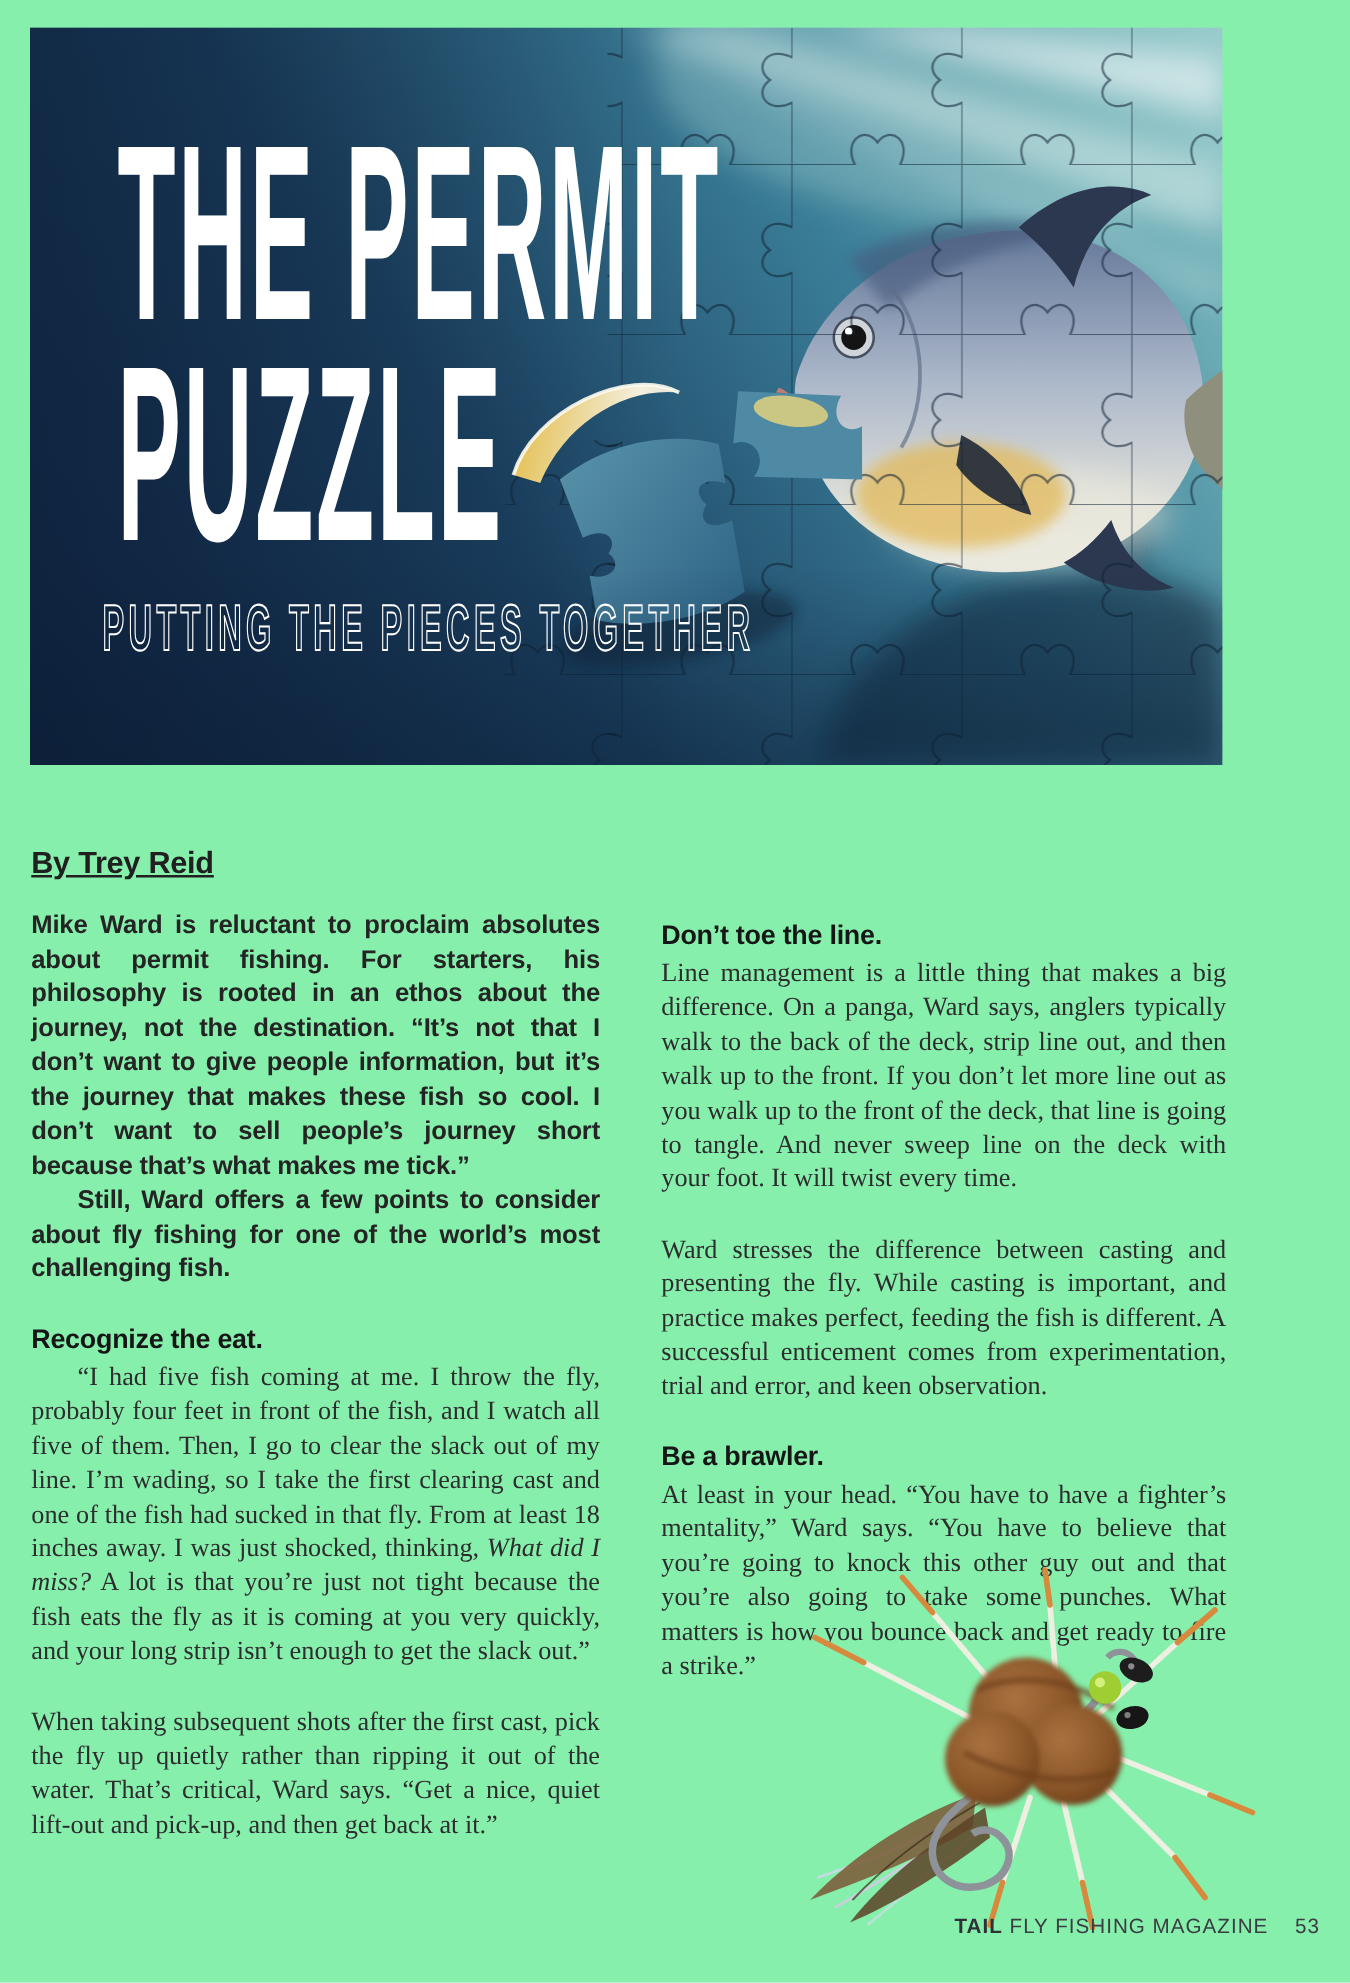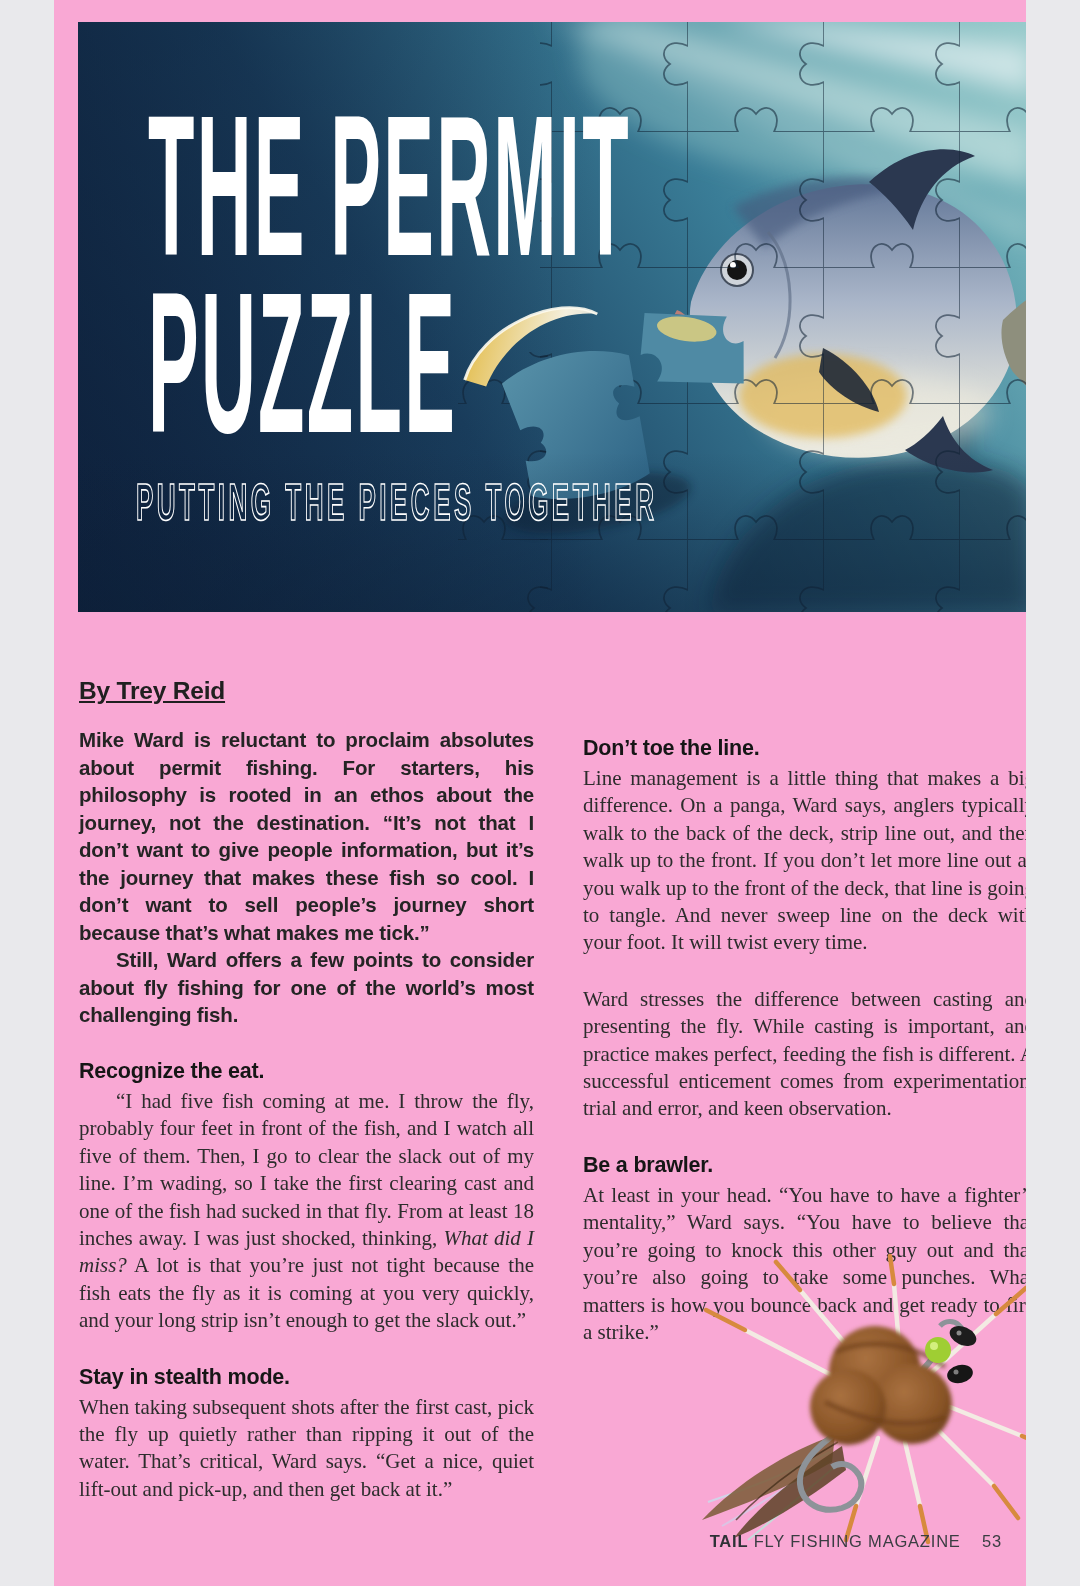--- a/index.html
+++ b/index.html
@@ -1,18 +1,18 @@
 <!DOCTYPE html>
 <html><head>
 <meta charset="utf-8">
 <style>
   html,body{margin:0;padding:0;background:#e9e9ec;}
   .page{
-    position:relative;width:972px;height:1586px;margin:0 auto;
-    background:#f9a8d4;overflow:hidden;
+    position:relative;width:1080px;height:1586px;margin:0 auto;
+    background:#86efac;overflow:hidden;
     font-family:"Liberation Sans",sans-serif;color:#222;
   }
   .hero{position:absolute;left:24px;top:22px;width:954px;height:590px;}
   .hero svg{display:block;}
   .col{position:absolute;}
   .col-left{left:25px;top:676px;width:455px;}
   .col-right{left:529px;top:735px;width:452px;}
   .byline{font:700 24.5px/1.2 "Liberation Sans",sans-serif;color:#202020;margin:0 0 21px 0;letter-spacing:-0.2px;text-decoration:underline;}
   .intro p{margin:0;font:700 20.5px/27.5px "Liberation Sans",sans-serif;color:#242424;
     text-align:justify;letter-spacing:-0.15px;}
@@ -144,21 +144,20 @@
       <p>Mike Ward is reluctant to proclaim absolutes about permit fishing. For starters, his philosophy is rooted in an ethos about the journey, not the destination. “It’s not that I don’t want to give people information, but it’s the journey that makes these fish so cool. I don’t want to sell people’s journey short because that’s what makes me tick.”</p>
       <p class="indent">Still, Ward offers a few points to consider about fly fishing for one of the world’s most challenging fish.</p>
     </div>
 
     <div class="section">
       <h3>Recognize the eat.</h3>
       <p class="indent"><span>“I had five fish coming at me. I throw the fly, probably four feet in front of the fish, and I watch all five of them. Then, I go to clear the slack out of my line. I’m wading, so I take the first clearing cast and one of the fish had sucked in that fly. From at least 18 inches away. I was just shocked, thinking, </span><span class="it">What did I miss?</span><span> A lot is that you’re just not tight because the fish eats the fly as it is coming at you very quickly, and your long strip isn’t enough to get the slack out.”</span></p>
     </div>
 
     <div class="section">
-      <h3>Stay in stealth mode.</h3>
       <p>When taking subsequent shots after the first cast, pick the fly up quietly rather than ripping it out of the water. That’s critical, Ward says. “Get a nice, quiet lift-out and pick-up, and then get back at it.”</p>
     </div>
   </div>
 
   <div class="col col-right">
     <div class="section">
       <h3>Don’t toe the line.</h3>
       <p>Line management is a little thing that makes a big difference. On a panga, Ward says, anglers typically walk to the back of the deck, strip line out, and then walk up to the front. If you don’t let more line out as you walk up to the front of the deck, that line is going to tangle. And never sweep line on the deck with your foot. It will twist every time.</p>
     </div>
 

